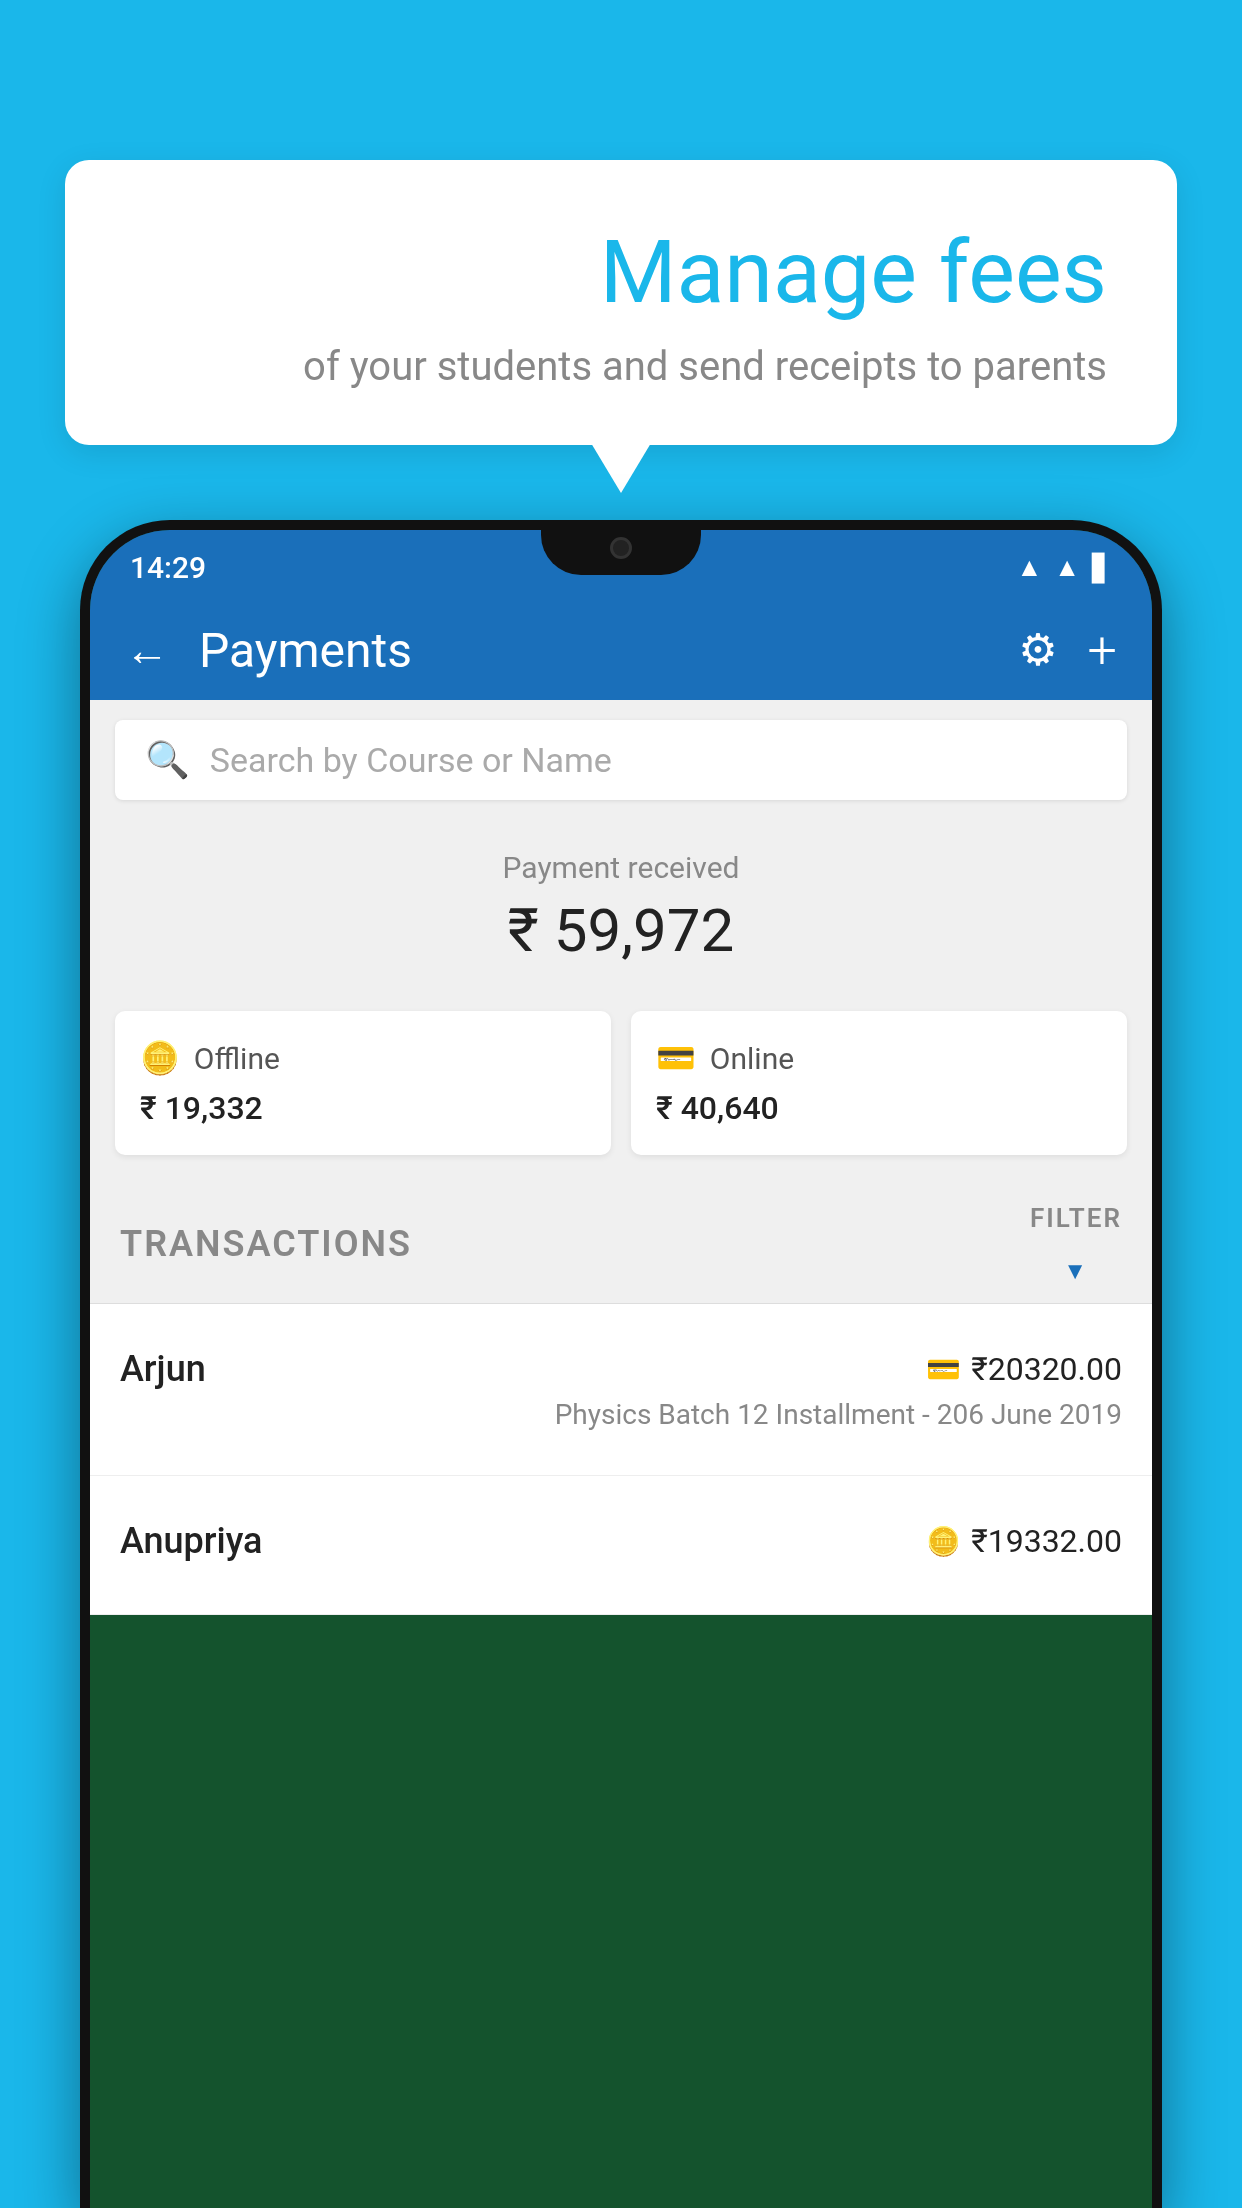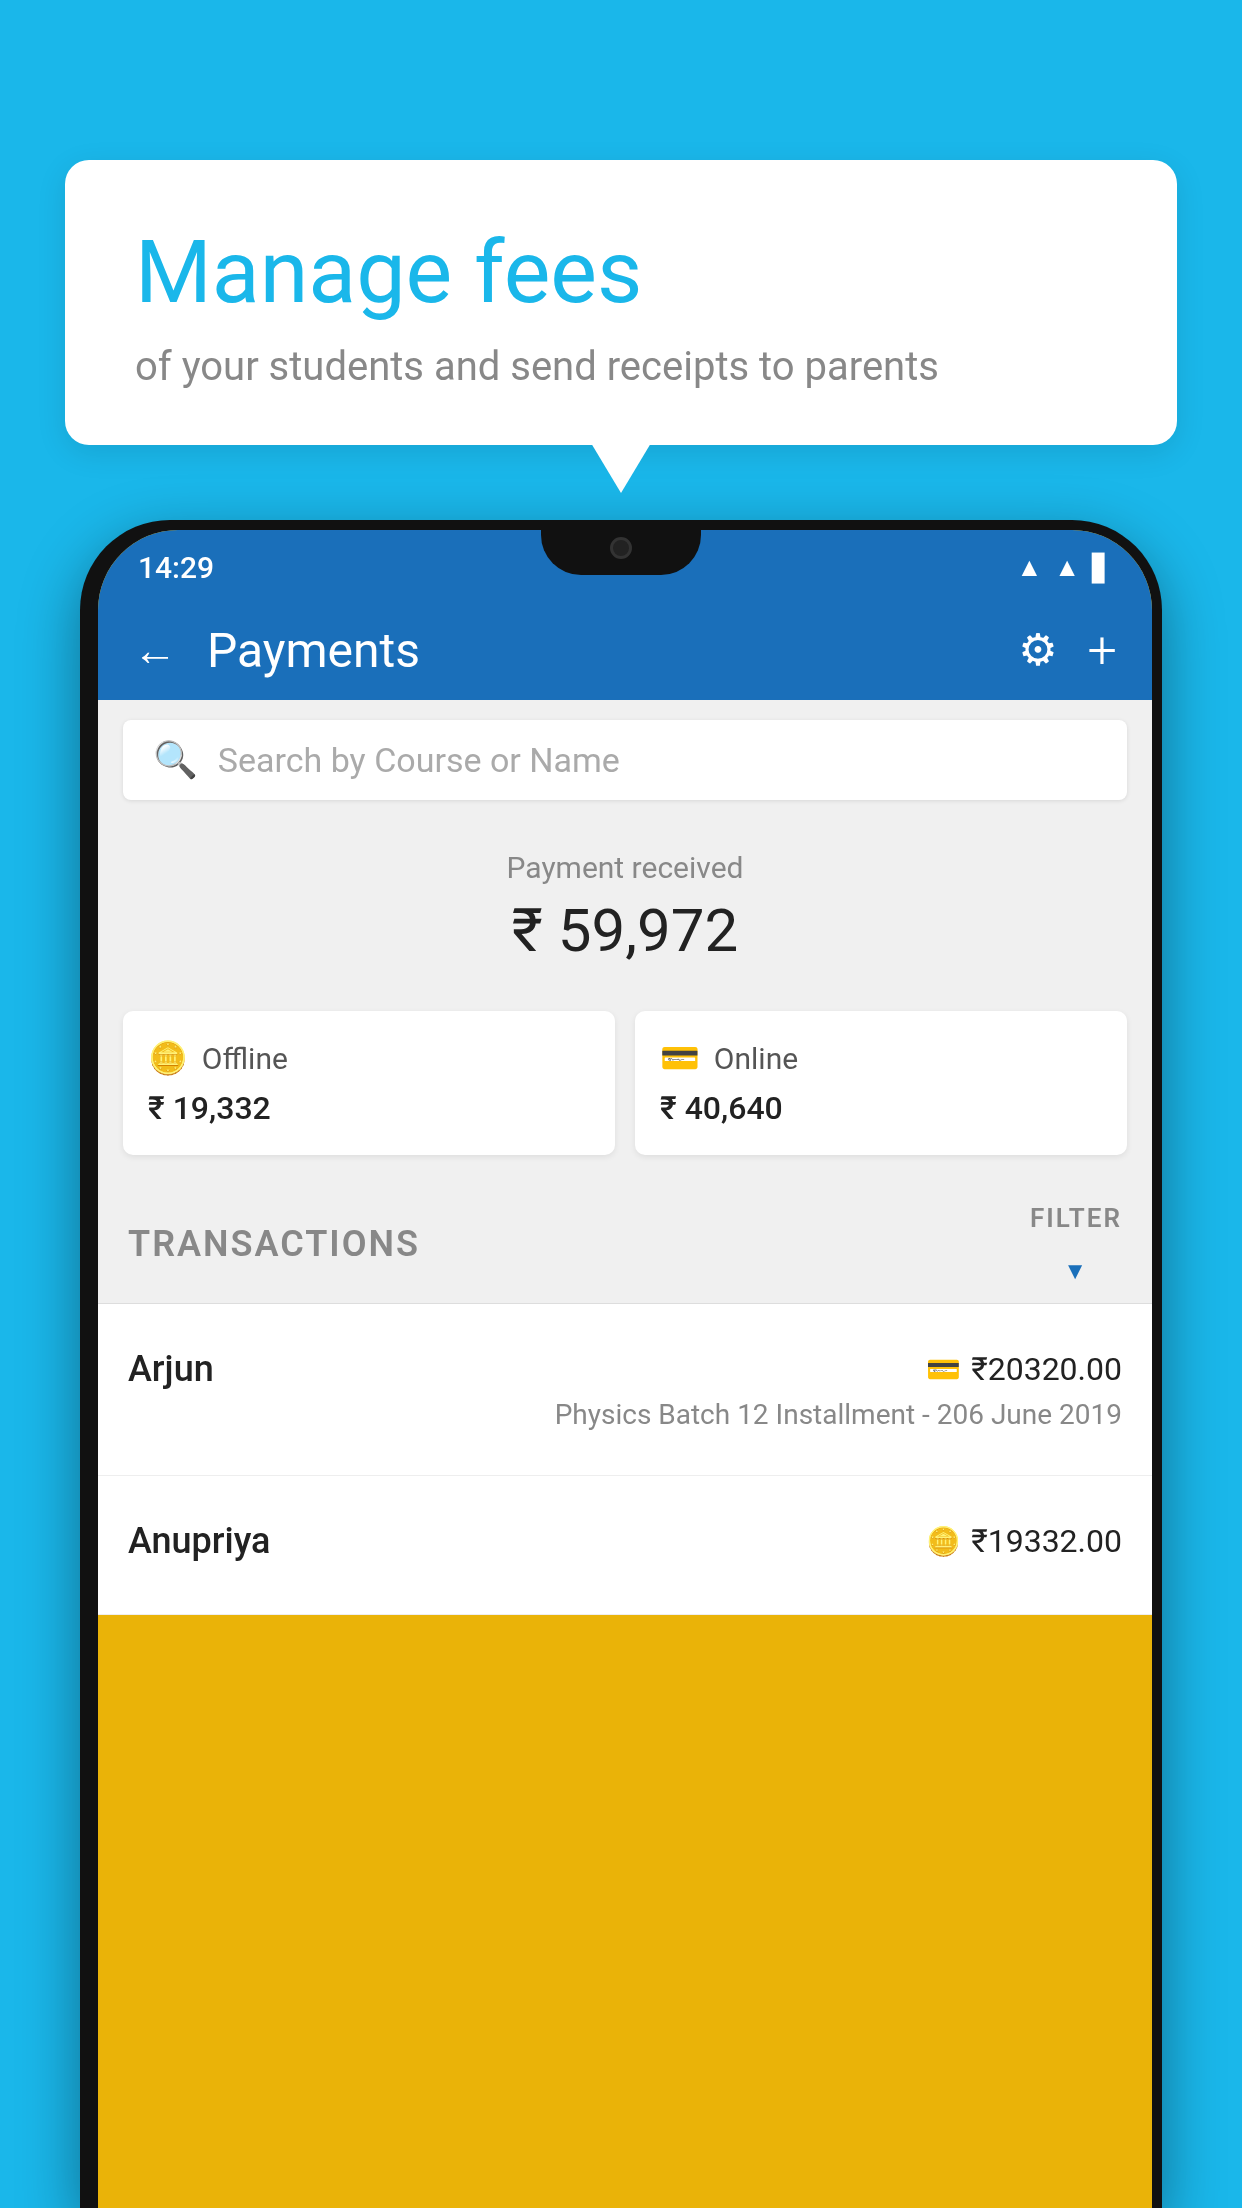--- a/index.html
+++ b/index.html
@@ -15,21 +15,21 @@
 
     
     .speech-bubble {
       position: absolute;
       top: 160px;
       left: 65px;
       right: 65px;
       background: white;
       border-radius: 24px;
       padding: 60px 70px 55px;
-      text-align: left;
+      text-align: right;
       box-shadow: 0 8px 30px rgba(0,0,0,0.1);
     }
 
     .speech-bubble::after {
       content: '';
       position: absolute;
       bottom: -48px;
       left: 50%;
       transform: translateX(-50%);
       border-left: 30px solid transparent;
@@ -62,24 +62,23 @@
       padding: 0;
       box-shadow: 0 20px 60px rgba(0,0,0,0.4);
     }
 
     .phone-inner {
       position: absolute;
       top: 10px;
       left: 10px;
       right: 10px;
       bottom: 0;
-      background: #eab308;
+      background: #14532d;
       border-radius: 80px 80px 0 0;
       overflow: hidden;
-      margin-left: 8px;
     }
 
     
     .notch {
       position: absolute;
       top: 0;
       left: 50%;
       transform: translateX(-50%);
       width: 160px;
       height: 55px;

